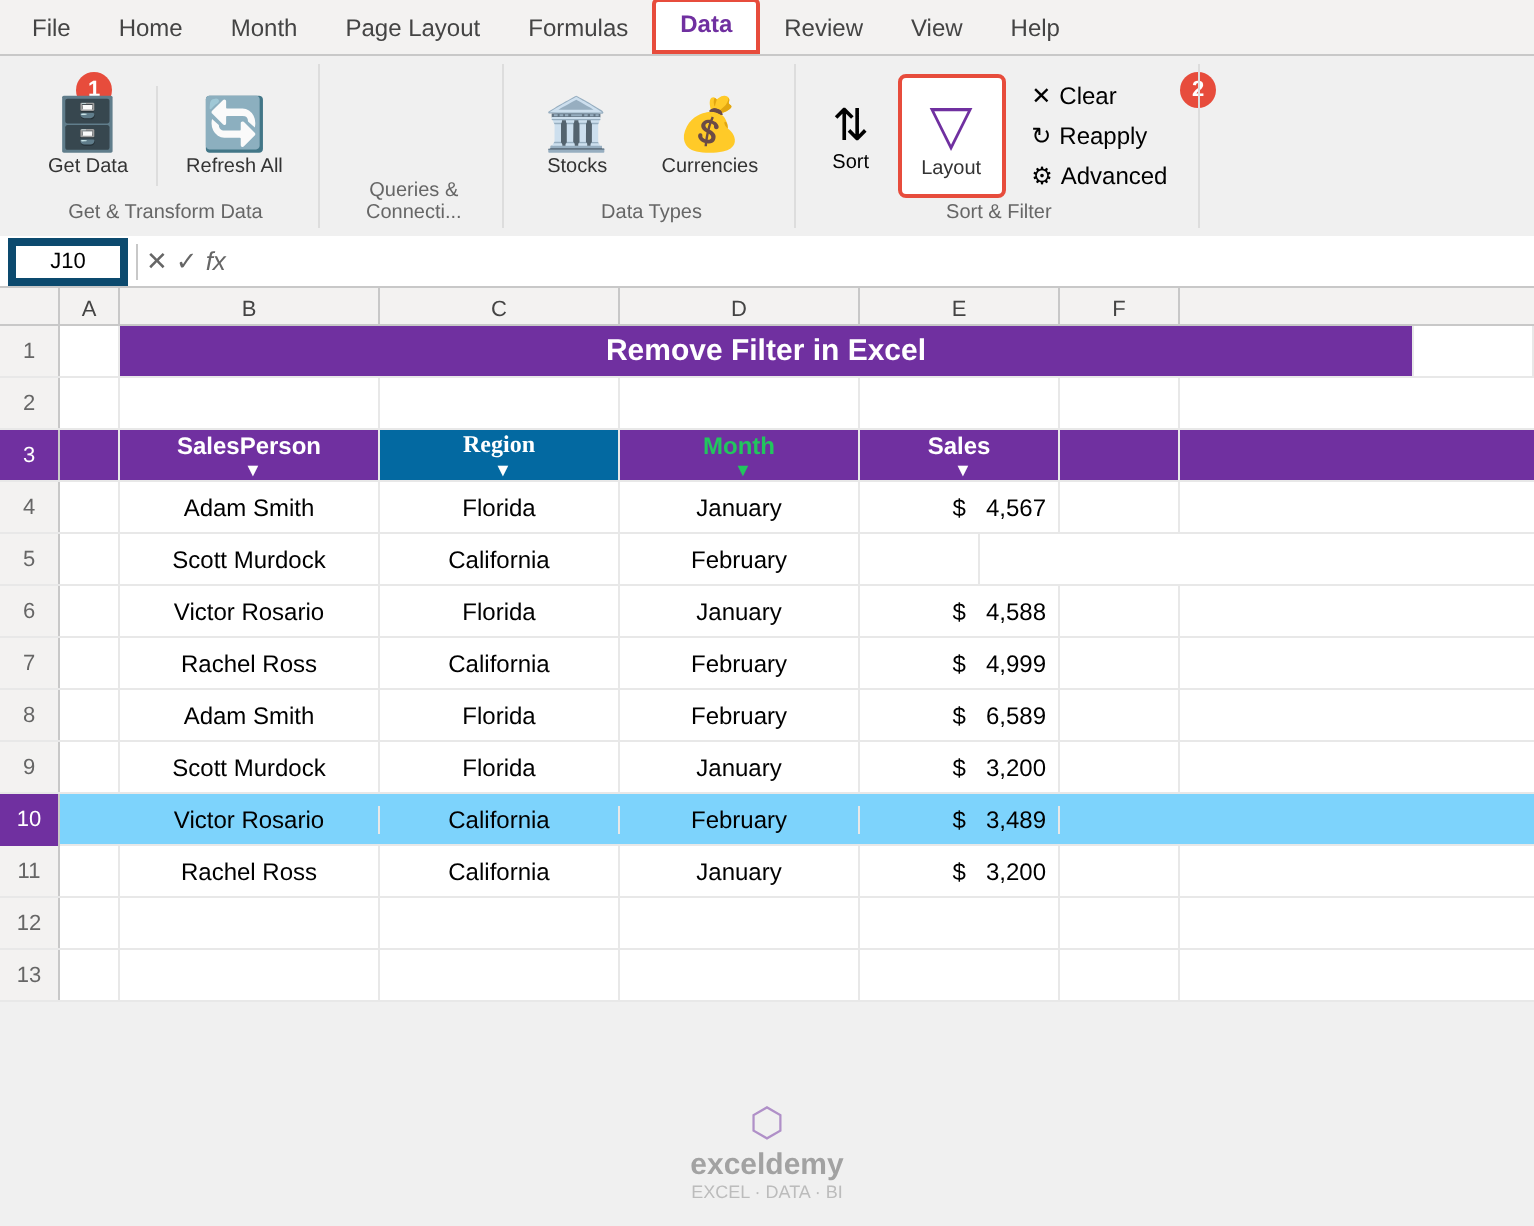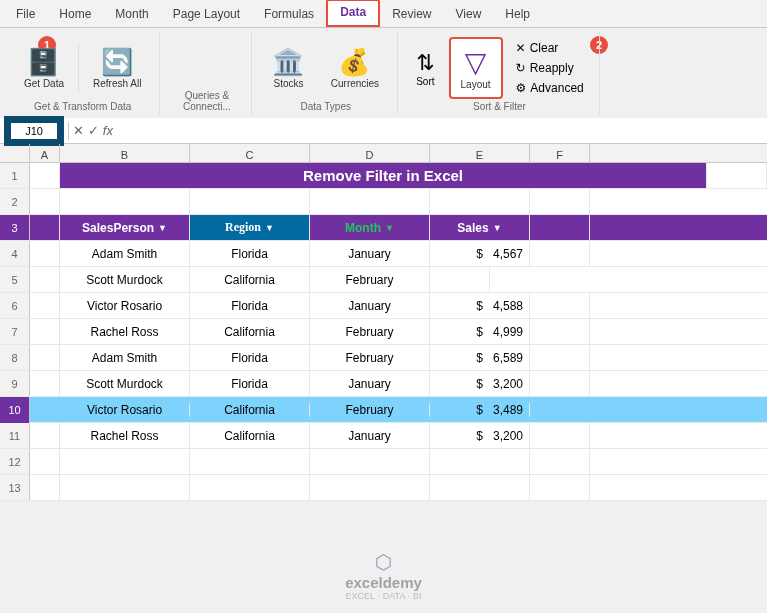--- a/index.html
+++ b/index.html
@@ -14,41 +14,41 @@
     .ribbon-group-label { font-size: 10px; color: #666; position: absolute; bottom: 2px; left: 0; right: 0; text-align: center; }
     .ribbon-group-items { display: flex; align-items: center; gap: 6px; flex: 1; padding-bottom: 14px; padding-top: 4px; }
 
     
     .badge { width: 18px; height: 18px; border-radius: 50%; background: #e74c3c; color: white; font-size: 11px; font-weight: bold; display: flex; align-items: center; justify-content: center; position: absolute; }
     .badge-1 { top: 8px; left: 38px; }
     .badge-2 { top: 8px; left: 590px; }
 
     
     .formula-bar { display: flex; align-items: center; border-bottom: 1px solid #c8c8c8; background: #fff; height: 26px; padding: 0 4px; gap: 4px; }
-    .cell-ref { border: 7px solid #0c4a6e; padding: 2px 6px; font-size: 11px; min-width: 60px; text-align: center; }
+    .cell-ref { border: 4px solid #0c4a6e; padding: 2px 6px; font-size: 11px; min-width: 60px; text-align: center; }
     .formula-divider { width: 1px; height: 18px; background: #c8c8c8; }
     .formula-icons { display: flex; gap: 4px; color: #666; font-size: 13px; }
     .formula-input { flex: 1; font-size: 12px; padding: 2px 4px; }
 
     
     .spreadsheet { background: #fff; }
     .col-headers { display: flex; background: #f3f2f1; border-bottom: 1px solid #c8c8c8; }
     .row-header-spacer { width: 30px; min-width: 30px; border-right: 1px solid #c8c8c8; }
     .col-header { text-align: center; font-size: 11px; color: #444; border-right: 1px solid #c8c8c8; padding: 2px 0; height: 18px; line-height: 18px; }
     .col-a { width: 30px; }
     .col-b { width: 130px; }
     .col-c { width: 120px; }
     .col-d { width: 120px; }
     .col-e { width: 100px; }
     .col-f { width: 60px; }
     .sheet-row { display: flex; border-bottom: 1px solid #e8e8e8; height: 26px; }
     .sheet-row.selected { background: #7dd3fc; align-items: center; }
     .row-num { width: 30px; min-width: 30px; border-right: 1px solid #c8c8c8; text-align: center; font-size: 11px; color: #666; line-height: 26px; background: #f3f2f1; }
     .cell { border-right: 1px solid #e8e8e8; display: flex; align-items: center; padding: 0 6px; font-size: 12px; }
-    .cell.center { justify-content: center; }
+    .cell.center { justify-content: center; flex-direction: column; }
     .cell.right { justify-content: flex-end; }
 
     
     .table-header-row { background: #7030a0; }
     .table-header-row .cell { color: white; font-weight: bold; justify-content: center; position: relative; }
 
     
     .title-cell { background: #7030a0; color: white; font-weight: bold; font-size: 15px; justify-content: center; flex: 1; }
 
     

